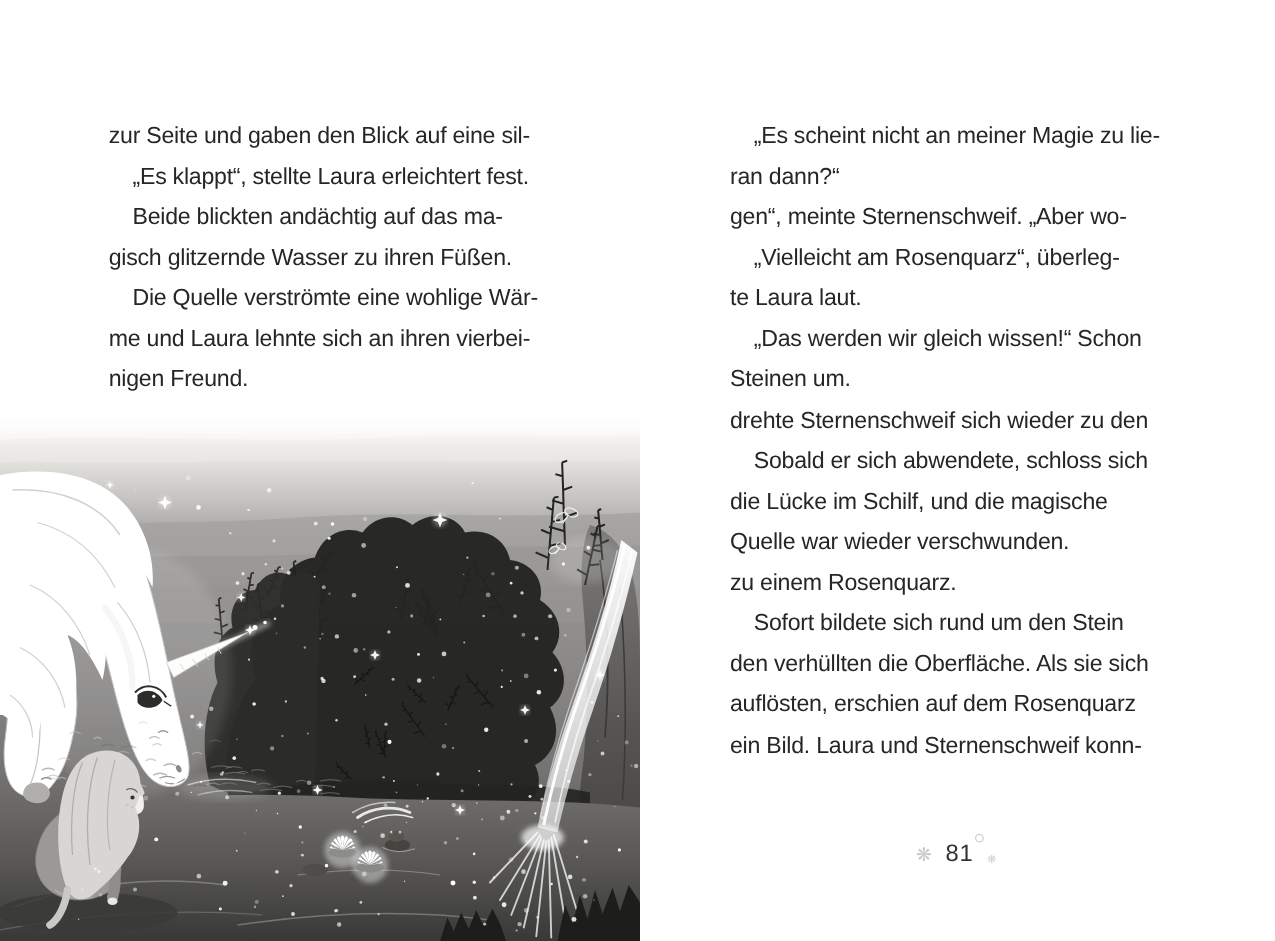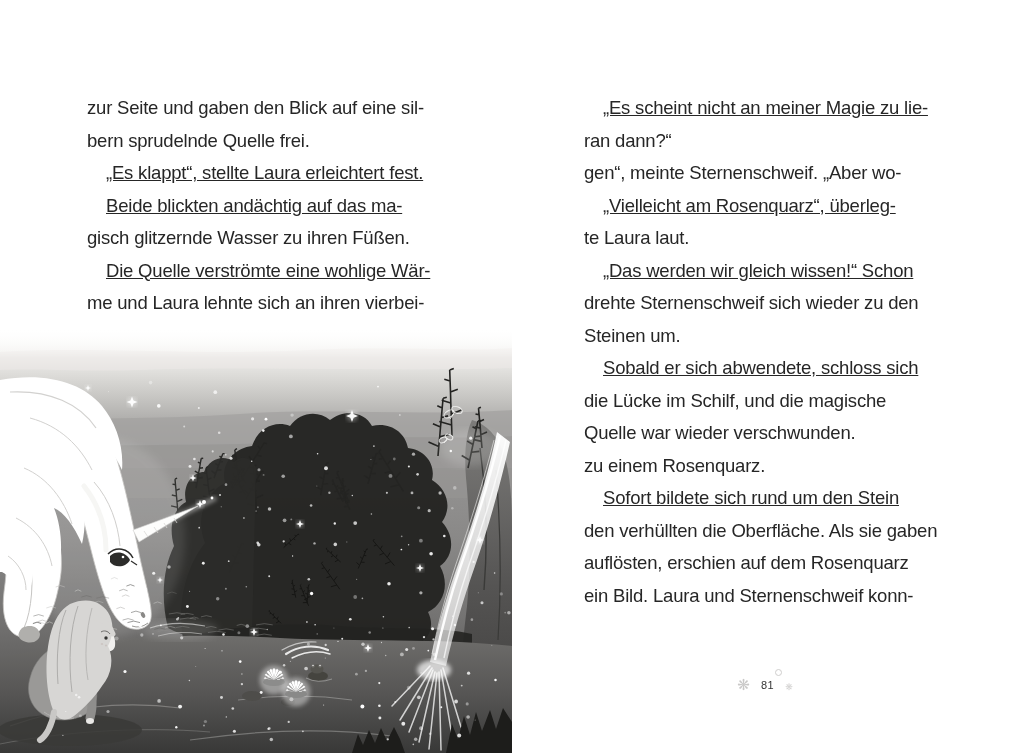--- a/index.html
+++ b/index.html
@@ -3,62 +3,61 @@
 <meta charset="utf-8">
 <style>
   html,body{margin:0;padding:0;background:#fff;}
   .page{position:relative;width:1020px;height:753px;background:#ffffff;
         font-family:"Liberation Sans",sans-serif;overflow:hidden;}
   .text-col{position:absolute;top:92px;font-size:18.5px;line-height:32.5px;
         color:#262626;letter-spacing:-0.2px;}
   .text-col.left{left:87px;width:352px;}
   .text-col.right{left:584px;width:362px;}
   .text-line{white-space:nowrap;}
-  .text-line.indent{padding-left:19px;text-decoration:underline;}
+  .text-line.indent{padding-left:19px;}
   .footer{position:absolute;left:584px;width:362px;top:669px;height:30px;
         display:flex;align-items:center;justify-content:center;gap:11px;}
   .orn{color:#c9c8c7;font-size:15px;line-height:1;}
   .orn.small{font-size:9px;color:#d2d1d0;align-self:center;margin-top:6px;}
   .pagenum-wrap{position:relative;}
-  .pagenum{font-size:11px;color:#333;letter-spacing:0.5px;}
+  .pagenum{font-size:19px;color:#333;letter-spacing:0.5px;}
   .ring{position:absolute;right:-8px;top:-6px;width:5px;height:5px;
         border:1px solid #cfcecd;border-radius:50%;}
   .illu{position:absolute;left:0;top:328px;width:512px;height:425px;}
 </style>
 </head>
 <body>
 
 <div class="page">
 
   <div class="text-col left">
       <div class="text-line">zur Seite und gaben den Blick auf eine sil-</div>
-      <div class="text-line">bern sprudelnde Quelle frei.</div>
       <div class="text-line indent">„Es klappt“, stellte Laura erleichtert fest.</div>
       <div class="text-line indent">Beide blickten andächtig auf das ma-</div>
       <div class="text-line">gisch glitzernde Wasser zu ihren Füßen.</div>
       <div class="text-line indent">Die Quelle verströmte eine wohlige Wär-</div>
       <div class="text-line">me und Laura lehnte sich an ihren vierbei-</div>
       <div class="text-line">nigen Freund.</div>
     </div>
 
   <div class="text-col right">
       <div class="text-line indent">„Es scheint nicht an meiner Magie zu lie-</div>
       <div class="text-line">ran dann?“</div>
       <div class="text-line">gen“, meinte Sternenschweif. „Aber wo-</div>
       <div class="text-line indent">„Vielleicht am Rosenquarz“, überleg-</div>
       <div class="text-line">te Laura laut.</div>
       <div class="text-line indent">„Das werden wir gleich wissen!“ Schon</div>
+      <div class="text-line">Steinen um.</div>
       <div class="text-line">drehte Sternenschweif sich wieder zu den</div>
-      <div class="text-line">Steinen um.</div>
       <div class="text-line indent">Sobald er sich abwendete, schloss sich</div>
       <div class="text-line">die Lücke im Schilf, und die magische</div>
       <div class="text-line">Quelle war wieder verschwunden.</div>
       <div class="text-line">zu einem Rosenquarz.</div>
       <div class="text-line indent">Sofort bildete sich rund um den Stein</div>
-      <div class="text-line">den verhüllten die Oberfläche. Als sie gaben</div>
+      <div class="text-line">den verhüllten die Oberfläche. Als sie sich</div>
       <div class="text-line">auflösten, erschien auf dem Rosenquarz</div>
       <div class="text-line">ein Bild. Laura und Sternenschweif konn-</div>
     </div>
 
   <svg class="illu" viewBox="0 0 512 425" aria-hidden="true">
     <defs>
       <linearGradient id="skyGrad" x1="0" y1="0" x2="0" y2="1">
         <stop offset="0" stop-color="#ffffff"></stop>
         <stop offset="0.055" stop-color="#f4f3f1"></stop>
         <stop offset="0.11" stop-color="#dddcd9"></stop>

